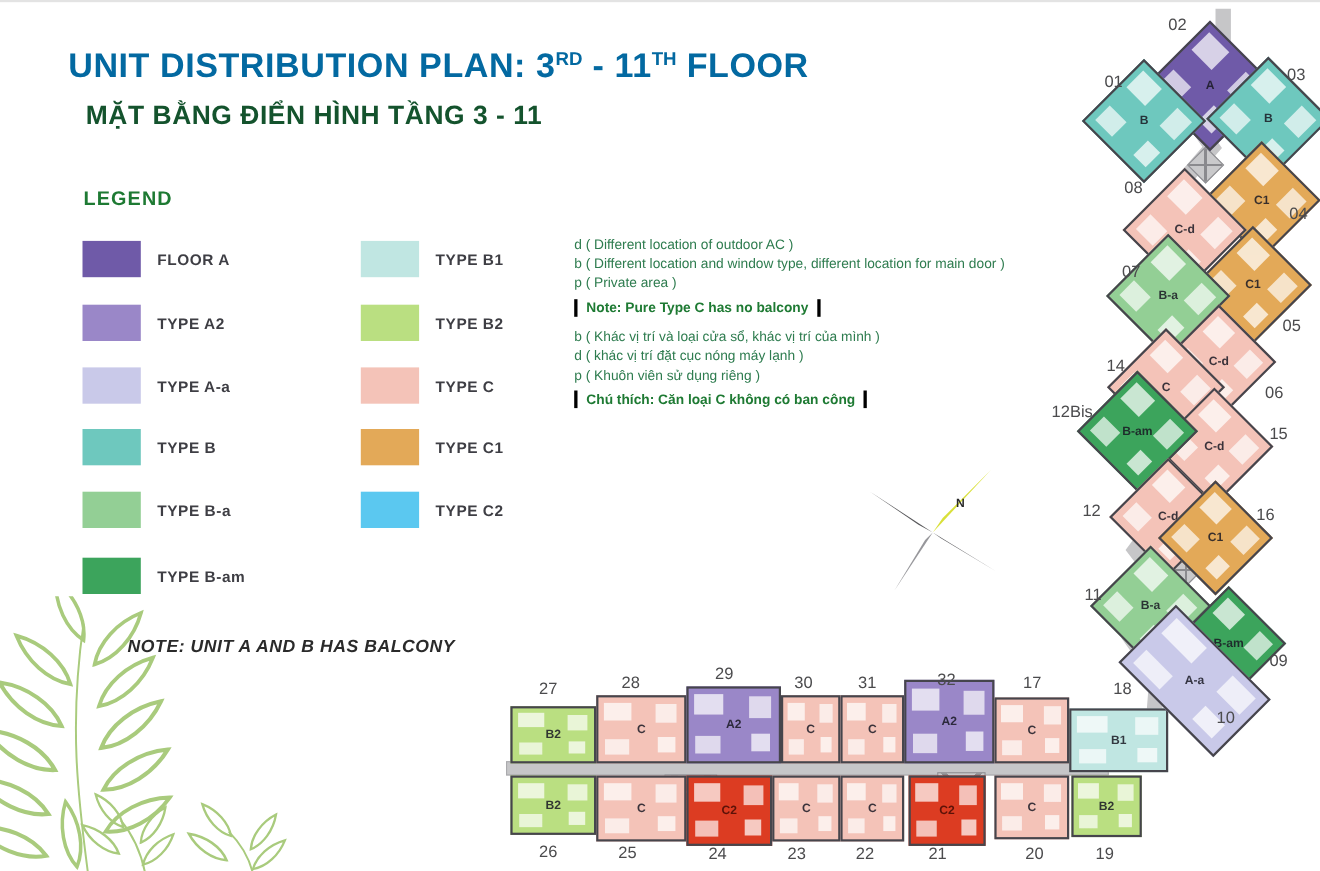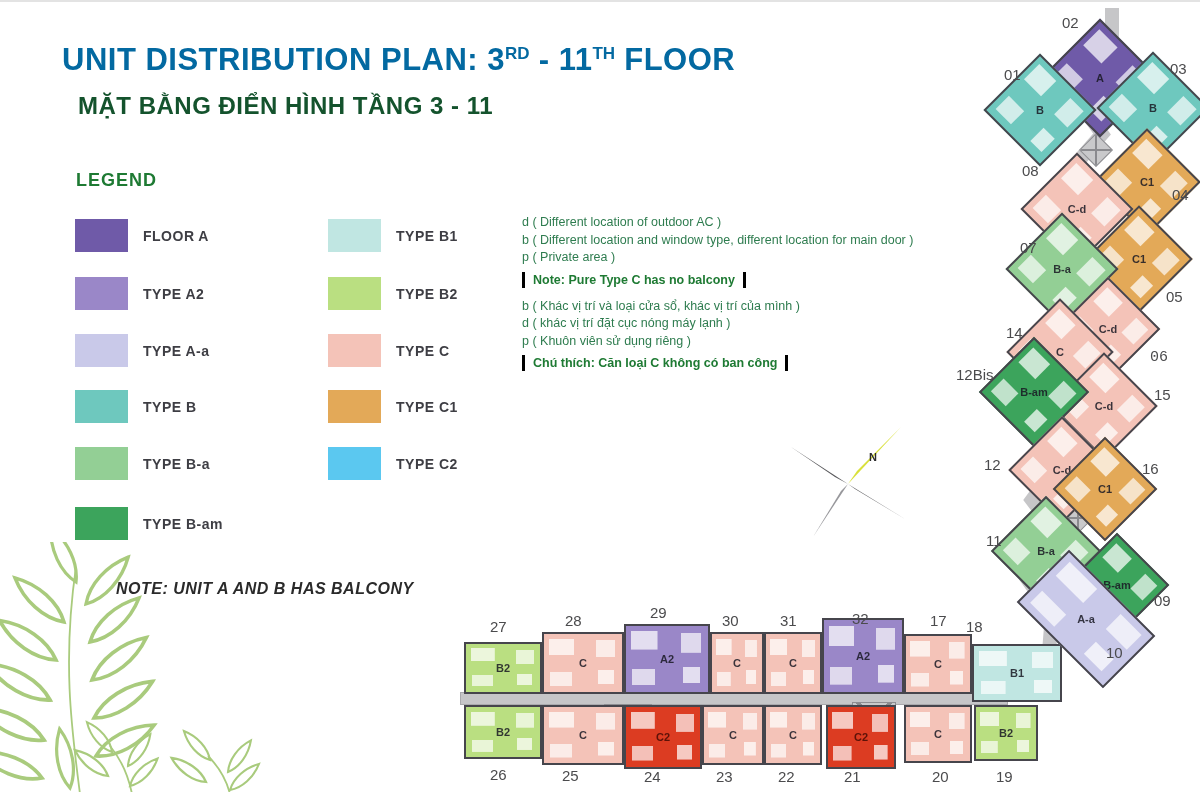--- a/index.html
+++ b/index.html
@@ -204,21 +204,21 @@
           <span class="t">A2</span>
         </div>
         <span class="unit-no" style="left: 852px; top: 608px;">32</span>
         <div class="unit" style="left: 904px; top: 632px; width: 68px; height: 60px; background: rgb(244, 195, 184);">
           <span class="t">C</span>
         </div>
         <span class="unit-no" style="left: 930px; top: 610px;">17</span>
         <div class="unit" style="left: 972px; top: 642px; width: 90px; height: 58px; background: rgb(192, 230, 226);">
           <span class="t">B1</span>
         </div>
-        <span class="unit-no" style="left: 966px; top: 616px;">18</span>
+        <span class="unit-no" style="left: 1012px; top: 616px;">18</span>
         <div class="unit" style="left: 464px; top: 703px; width: 78px; height: 54px; background: rgb(186, 223, 129);">
           <span class="t">B2</span>
         </div>
         <span class="unit-no" style="left: 490px; top: 764px;">26</span>
         <div class="unit" style="left: 542px; top: 703px; width: 82px; height: 60px; background: rgb(244, 195, 184);">
           <span class="t">C</span>
         </div>
         <span class="unit-no" style="left: 562px; top: 765px;">25</span>
         <div class="unit" style="left: 624px; top: 703px; width: 78px; height: 64px; background: rgb(220, 60, 34);">
           <span class="t" style="color: rgb(92, 18, 8);">C2</span>
@@ -268,21 +268,21 @@
           <span class="t">C1</span>
         </div>
         <span class="unit-no" style="left: 1166px; top: 286px;">05</span>
         <div class="unit diamond" style="left: 1022px; top: 227px; width: 80px; height: 80px; background: rgb(147, 207, 149);">
           <span class="t">B-a</span>
         </div>
         <span class="unit-no" style="left: 1020px; top: 237px;">07</span>
         <div class="unit diamond" style="left: 1071px; top: 290px; width: 74px; height: 74px; background: rgb(244, 195, 184);">
           <span class="t">C-d</span>
         </div>
-        <span class="unit-no" style="left: 1150px; top: 347px; font-family: Liberation Mono, monospace;">06</span>
+        <span class="unit-no" style="left: 1150px; top: 347px;">06</span>
         <div class="unit diamond" style="left: 1022px; top: 312px; width: 76px; height: 76px; background: rgb(244, 195, 184);">
           <span class="t">C</span>
         </div>
         <span class="unit-no" style="left: 1006px; top: 322px;">14</span>
         <div class="unit diamond" style="left: 1066px; top: 366px; width: 76px; height: 76px; background: rgb(244, 195, 184);">
           <span class="t">C-d</span>
         </div>
         <span class="unit-no" style="left: 1154px; top: 384px;">15</span>
         <div class="unit diamond" style="left: 995px; top: 351px; width: 78px; height: 78px; background: rgb(60, 164, 92);">
           <span class="t">B-am</span>

